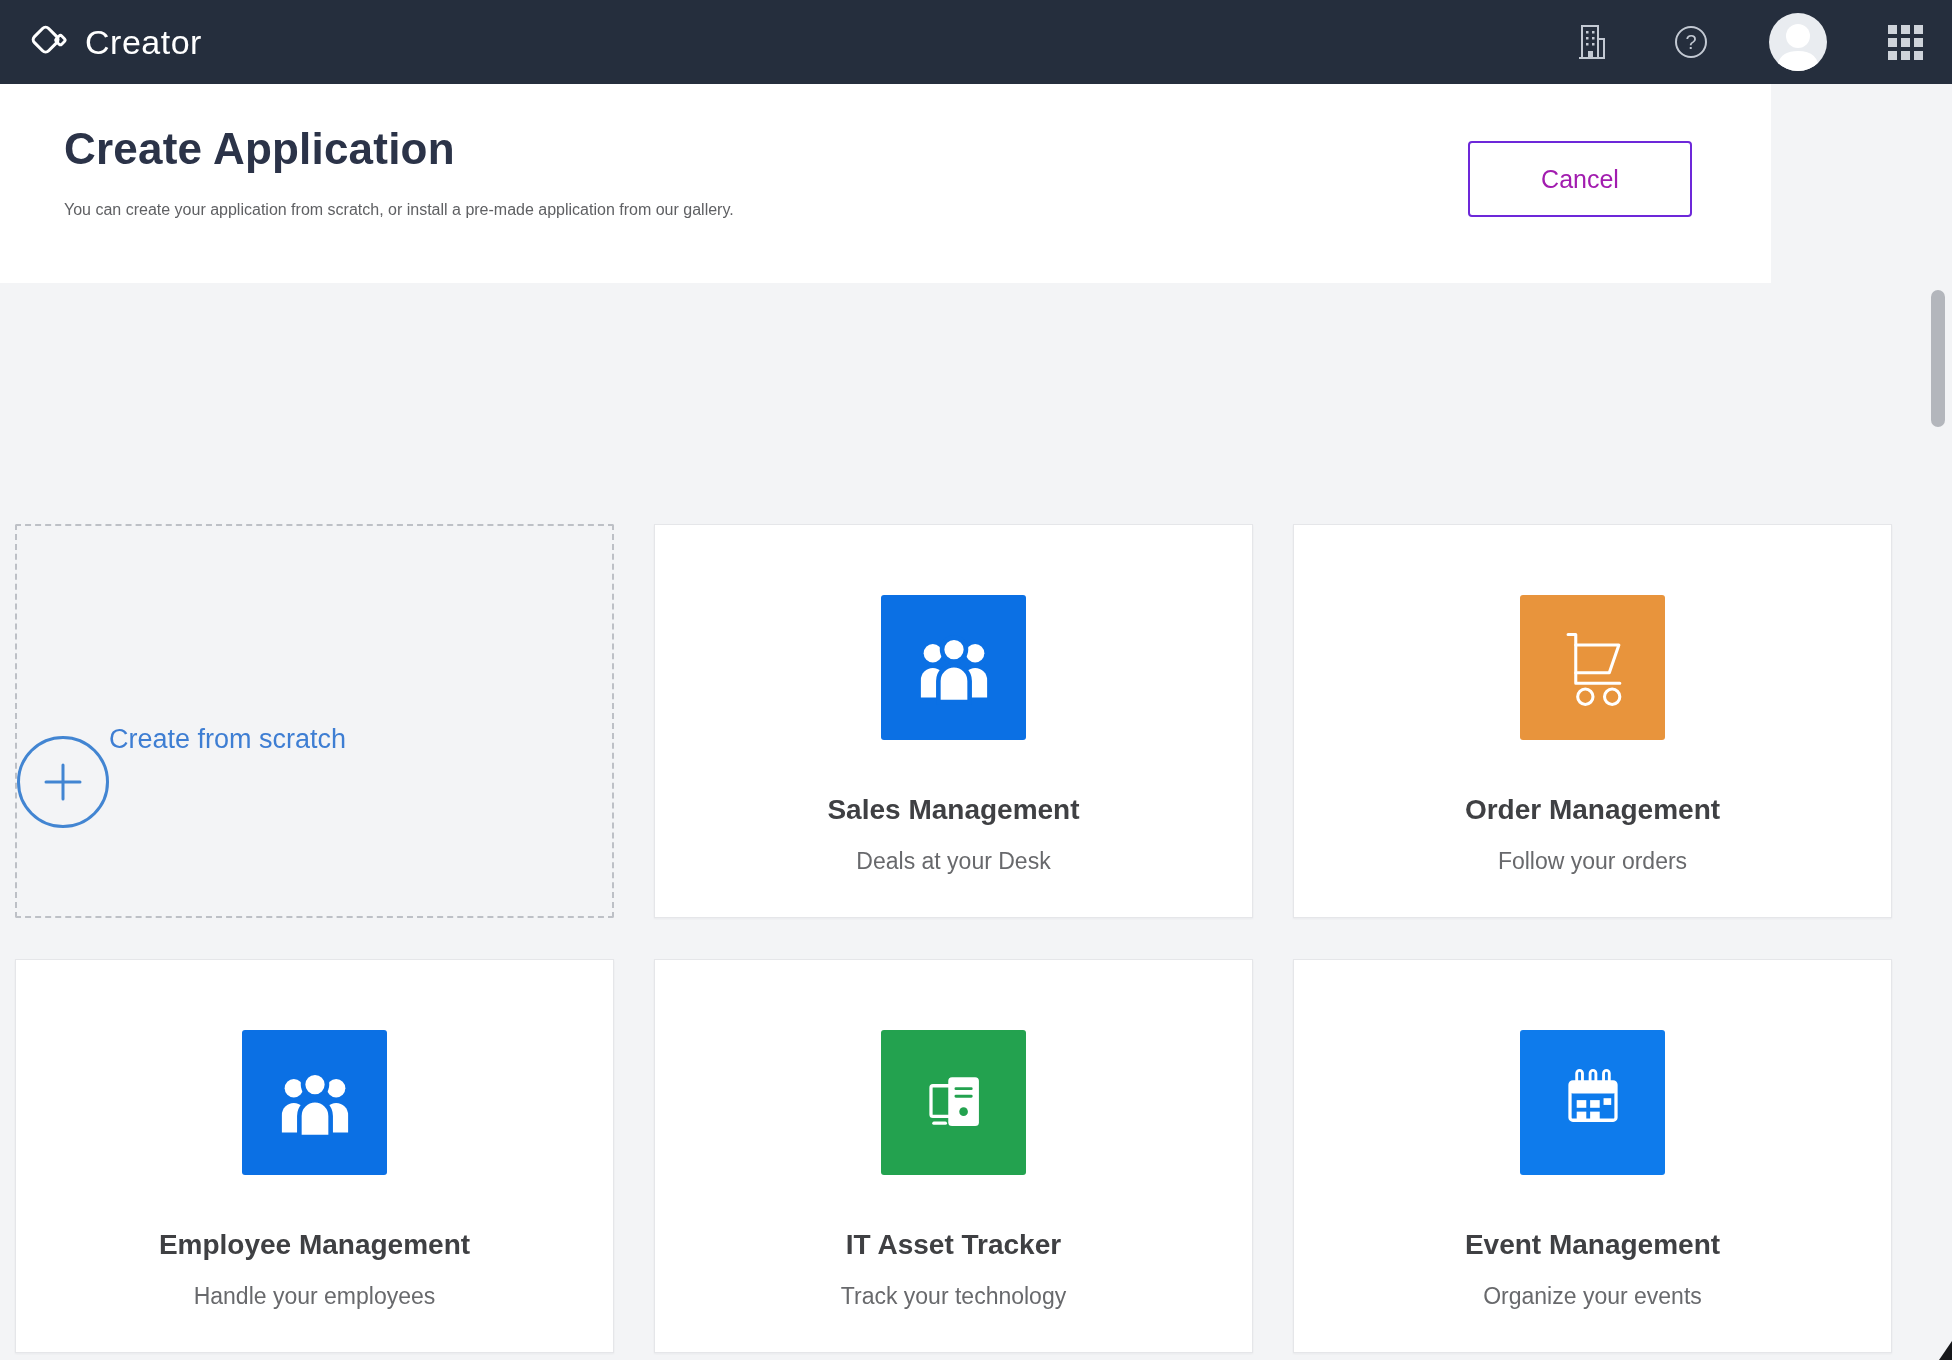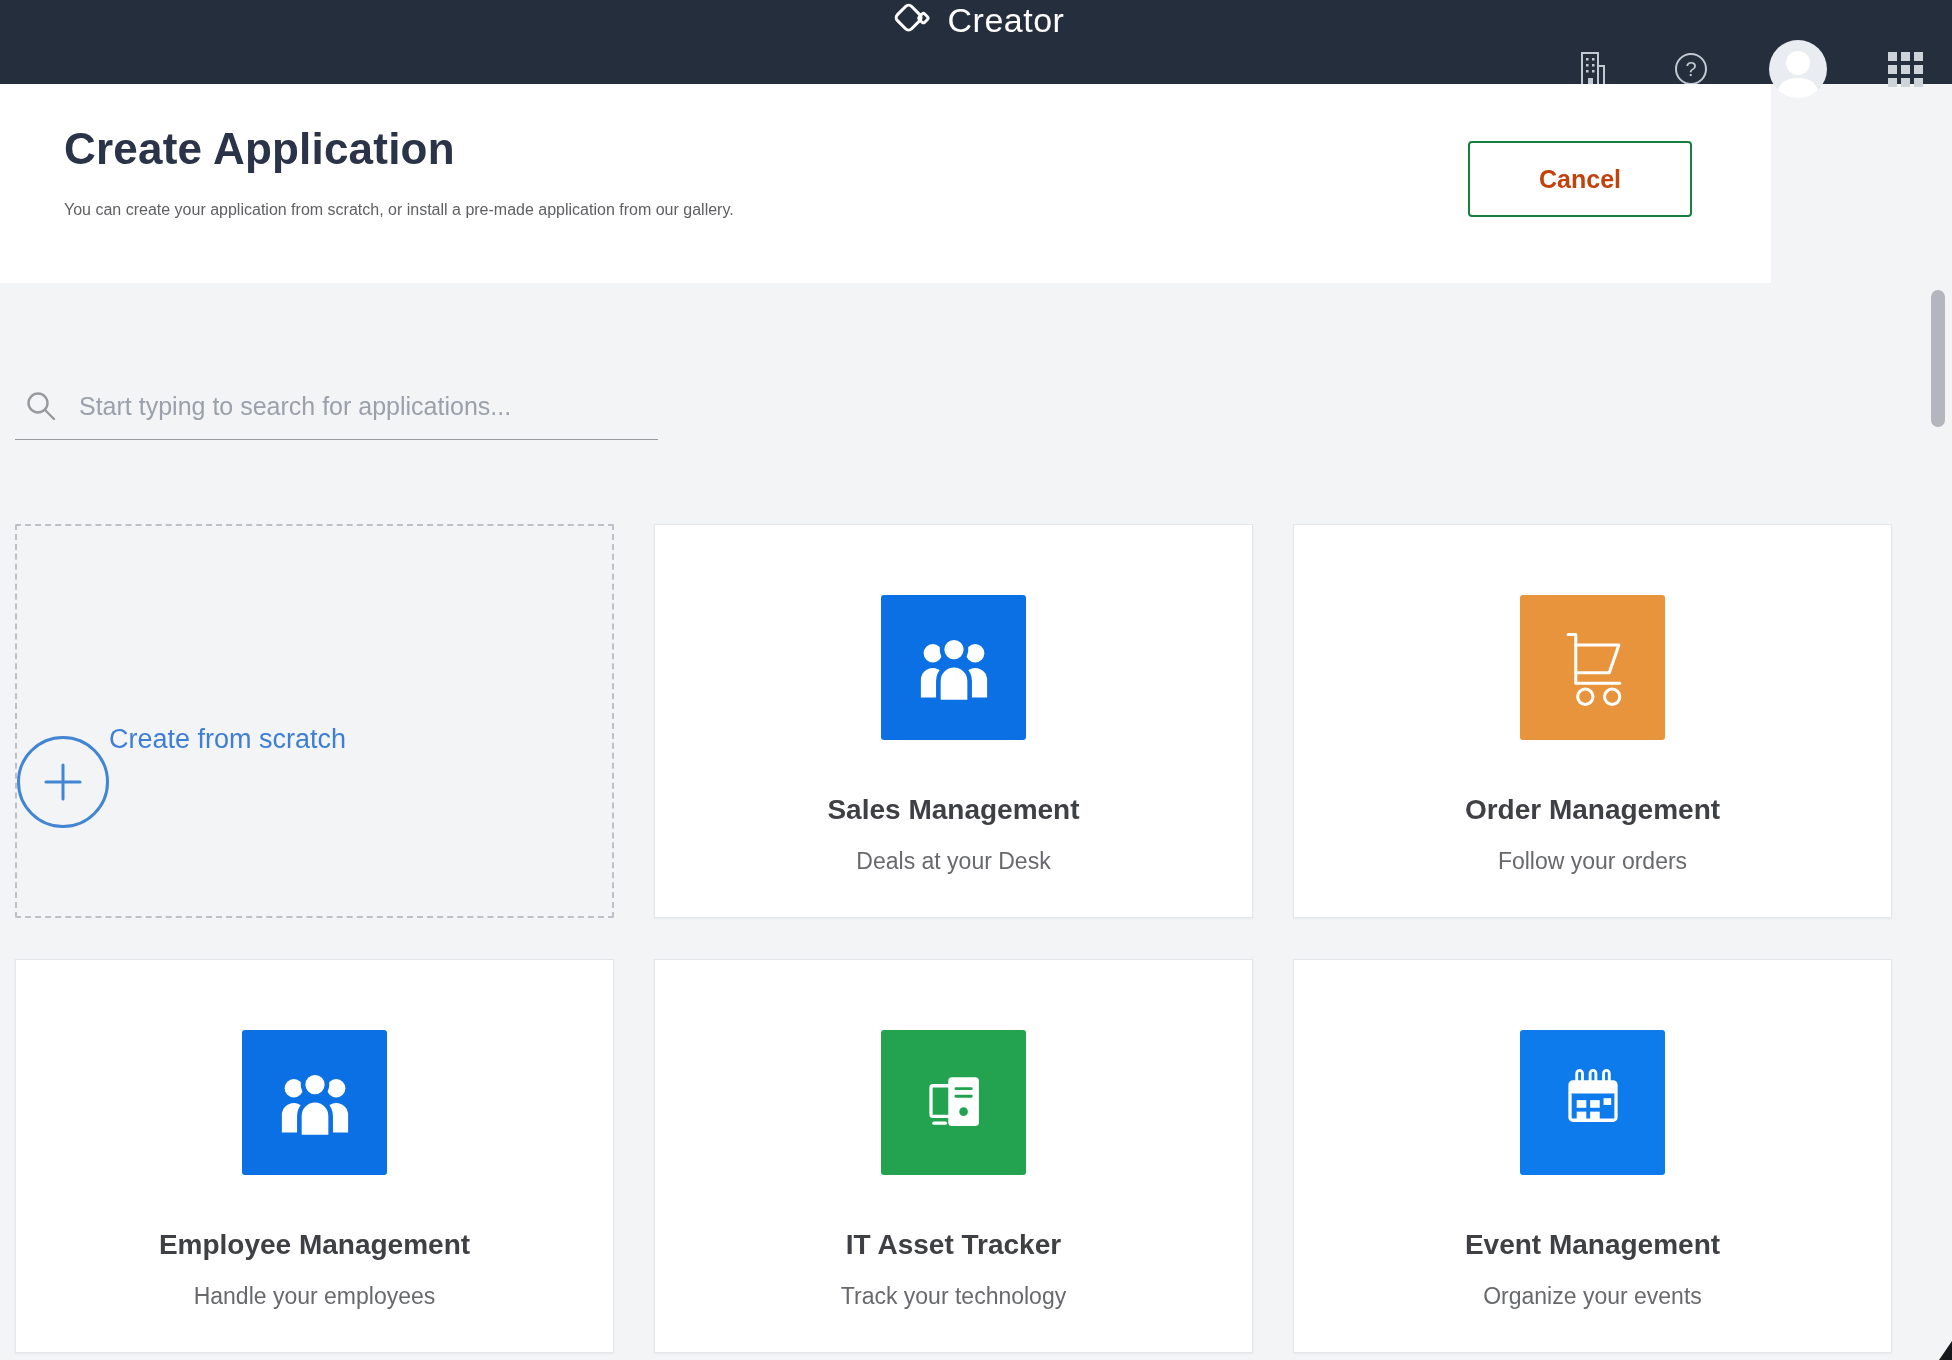--- a/index.html
+++ b/index.html
@@ -6,21 +6,21 @@
   html,body { width:1952px; height:1360px; overflow:hidden; }
   body {
     font-family:"Liberation Sans", sans-serif;
     background:#f3f4f6;
     position:relative;
   }
 
   
   .navbar {
     position:absolute; top:0; left:0; width:1952px; height:84px;
-    background:#252e3d; display:flex; align-items:center; padding:0 25px 0 27px;flex-direction:column;
+    background:#252e3d; display:flex; align-items:center; padding:0 25px 0 27px;
   }
   .brand { display:flex; align-items:center; gap:16px; cursor:pointer; }
   .brand-name { color:#ffffff; font-size:34px; font-weight:500; letter-spacing:.5px; }
   .nav-right { margin-left:auto; display:flex; align-items:center; gap:56px; }
   .nav-icon-btn { width:44px; height:44px; display:flex; align-items:center; justify-content:center; cursor:pointer; }
   .avatar {
     width:58px; height:58px; border-radius:50%; background:#e9ecf0; overflow:hidden;
     display:flex; align-items:flex-end; justify-content:center; cursor:pointer;
   }
   .apps-grid { display:grid; grid-template-columns:repeat(3,9px); grid-template-rows:repeat(3,9px); gap:4px; }
@@ -33,23 +33,23 @@
   .page-title {
     position:absolute; left:64px; top:40px;
     font-size:44px; font-weight:700; color:#2b3348; letter-spacing:.2px;
   }
   .page-subtitle {
     position:absolute; left:64px; top:117px;
     font-size:16px; color:#5f6063;
   }
   .cancel-btn {
     position:absolute; right:79px; top:57px; width:224px; height:76px;
-    background:#ffffff; border:2px solid #15803d; border-radius:4px;
+    background:#ffffff; border:2px solid #6d28d9; border-radius:4px;
     font-family:"Liberation Sans", sans-serif;
-    font-size:25px; color:#c2410c; cursor:pointer;font-weight:bold;
+    font-size:25px; color:#a21caf; cursor:pointer;
   }
 
   
   .content { position:absolute; top:283px; left:0; width:1952px; height:1077px; background:#f3f4f6; }
 
   .search-wrap {
     position:absolute; left:15px; top:106px; width:643px;
     display:flex; align-items:center; gap:22px;
     border-bottom:1px solid #97999c; padding:0 0 16px 10px;
   }
@@ -164,29 +164,20 @@
 </div>
 
 <div class="page-header">
   <div class="page-title">Create Application</div>
   <div class="page-subtitle">You can create your application from scratch, or install a pre-made application from our gallery.</div>
   <button class="cancel-btn">Cancel</button>
 </div>
 
 <div class="content">
 
-  <div class="search-wrap">
-    <span>
-      <svg width="32" height="32" viewBox="0 0 32 32" fill="none" stroke="#97999c" stroke-width="2.4" stroke-linecap="round">
-        <circle cx="13" cy="13" r="9.5"></circle>
-        <path d="M20.5 20.5 L29 29"></path>
-      </svg>
-    </span>
-    <input class="search-input" type="text" placeholder="Start typing to search for applications..." style="">
-  </div>
 
 
   <div class="grid">
 
     <div class="create-card">
       <div class="plus-circle">
         <svg width="50" height="50" viewBox="0 0 50 50" stroke="#4285d2" stroke-width="3" stroke-linecap="round">
           <path d="M25 8 V42 M8 25 H42"></path>
         </svg>
       </div>

